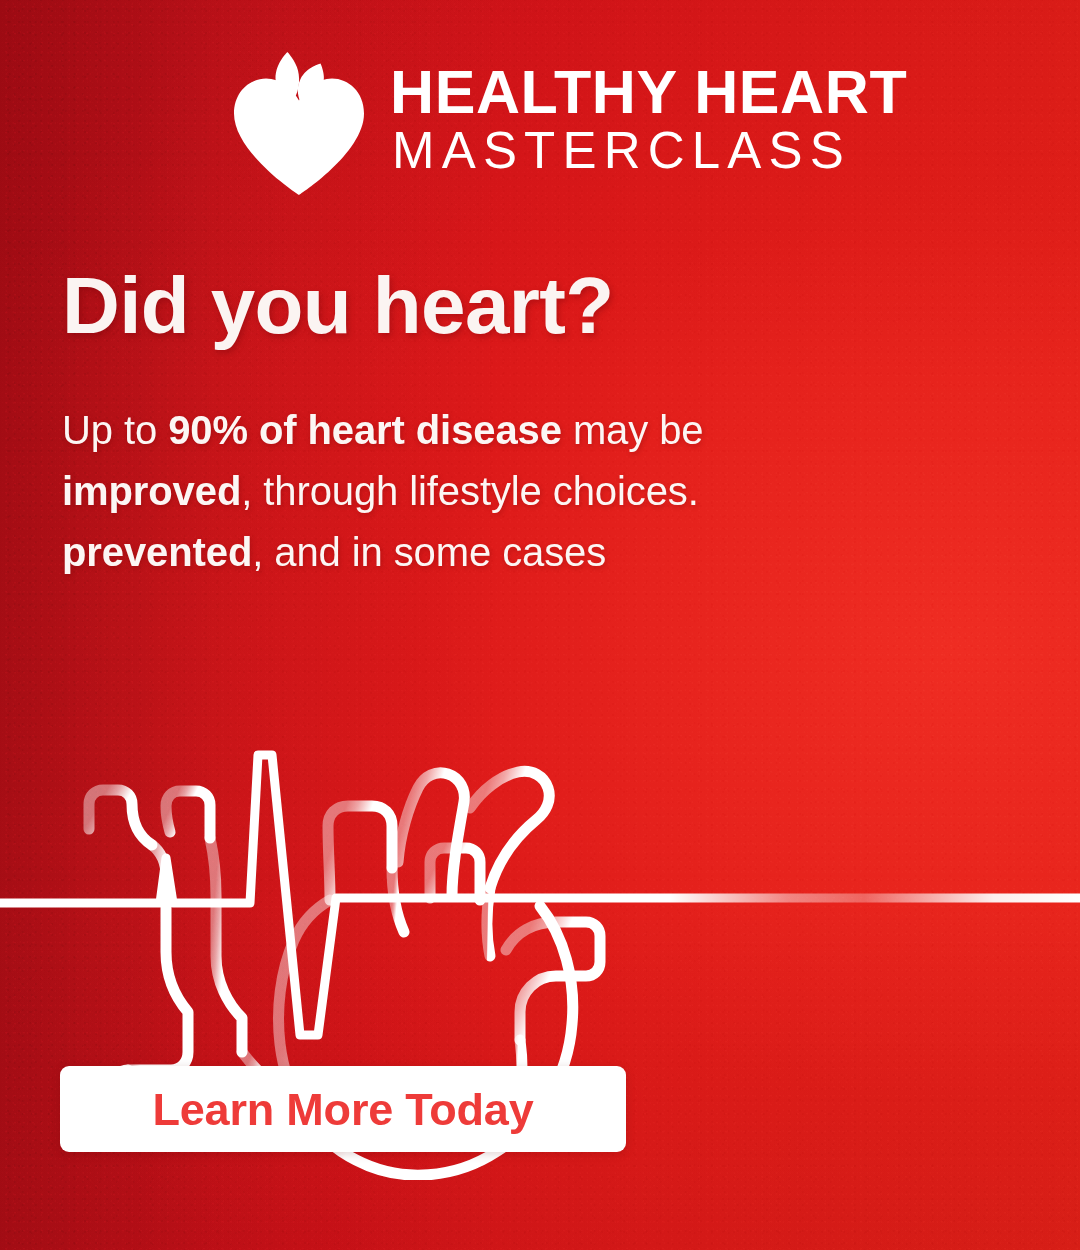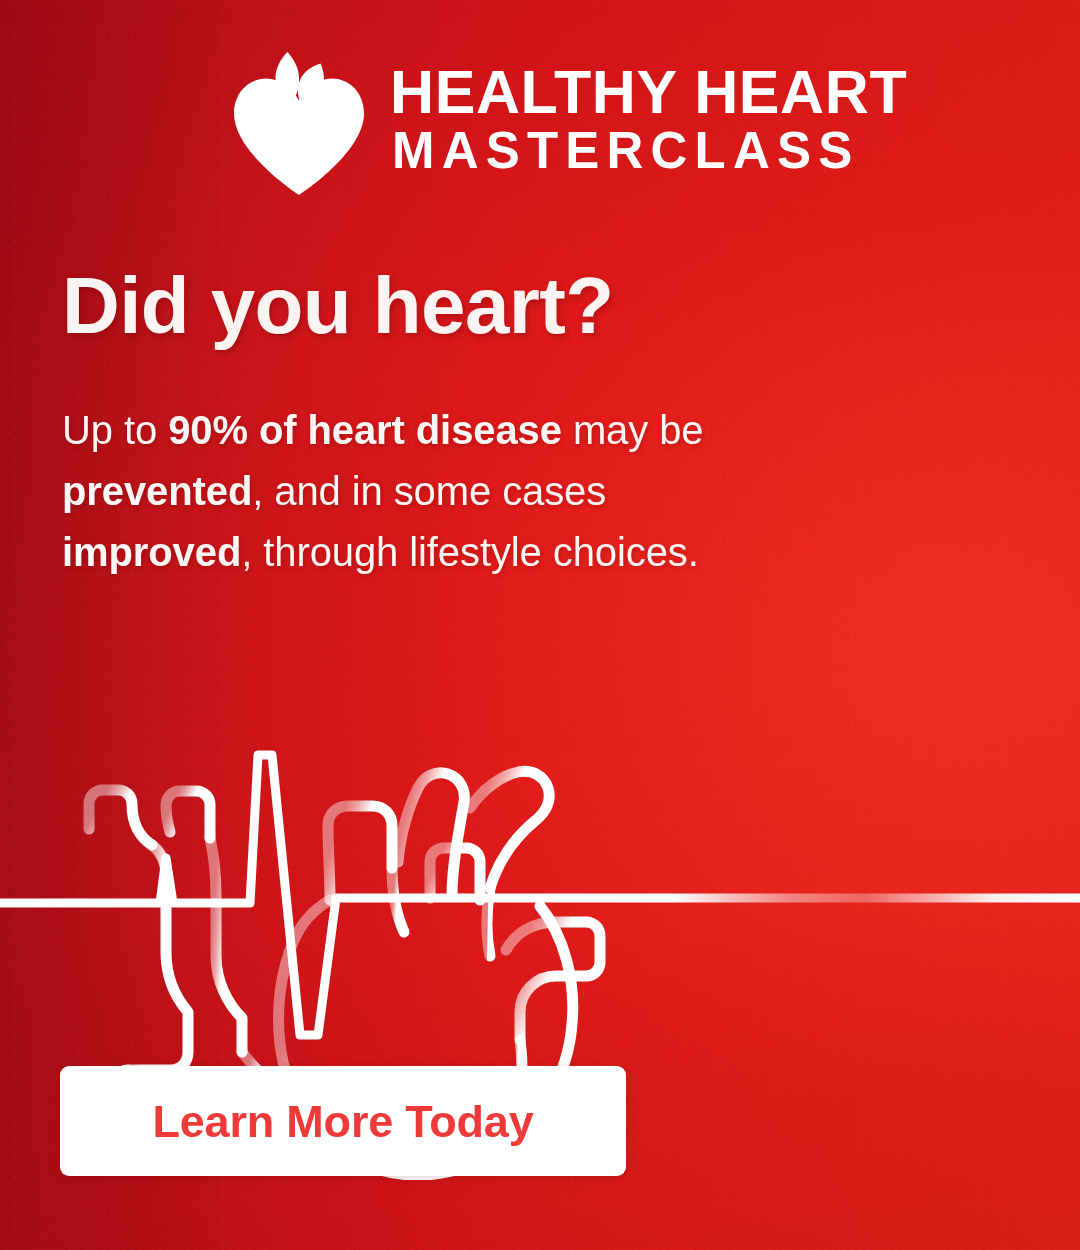--- a/index.html
+++ b/index.html
@@ -64,21 +64,21 @@
     color: #ffffff;
     font-size: 61px;
     font-weight: 700;
     letter-spacing: 0.6px;
     line-height: 0.96;
     white-space: nowrap;
   }
   .logo-line-2 {
     color: #ffffff;
     font-size: 51px;
-    font-weight: 700;
+    font-weight: 400;
     letter-spacing: 7.2px;
     line-height: 1.18;
     white-space: nowrap;
     padding-left: 2px;
   }
 
   
   .headline {
     position: absolute;
     left: 62px;
@@ -115,21 +115,21 @@
     height: 580px;
     pointer-events: none;
   }
 
   
   .cta-button {
     position: absolute;
     left: 60px;
     top: 1066px;
     width: 566px;
-    height: 110px;
+    height: 86px;
     background: #FFFFFF;
     border: none;
     border-radius: 9px;
     cursor: pointer;
     display: flex;
     align-items: center;
     justify-content: center;
     padding: 0;
     box-shadow: 0 2px 10px rgba(90,0,6,0.18);
   }
@@ -162,22 +162,22 @@
     <div class="logo-words">
       <div class="logo-line-1">HEALTHY HEART</div>
       <div class="logo-line-2">MASTERCLASS</div>
     </div>
   </div>
 
   <div class="headline">Did you heart?</div>
 
   <div class="body-copy">
     <span class="body-line"><span>Up to </span><b>90% of heart disease</b><span> may be</span></span>
+    <span class="body-line"><b>improved</b><span>, through lifestyle choices.</span></span>
     <span class="body-line"><b>prevented</b><span>, and in some cases</span></span>
-    <span class="body-line"><b>improved</b><span>, through lifestyle choices.</span></span>
   </div>
 
   <svg class="artwork" viewBox="0 0 1080 580">
     <defs>
       <linearGradient id="fadeRight" x1="0" y1="0" x2="1" y2="0">
         <stop offset="0%" stop-color="#ffffff" stop-opacity="1"></stop>
         <stop offset="62%" stop-color="#ffffff" stop-opacity="1"></stop>
         <stop offset="73%" stop-color="#ffffff" stop-opacity="0.45"></stop>
         <stop offset="80%" stop-color="#ffffff" stop-opacity="0.30"></stop>
         <stop offset="92%" stop-color="#ffffff" stop-opacity="0.92"></stop>

